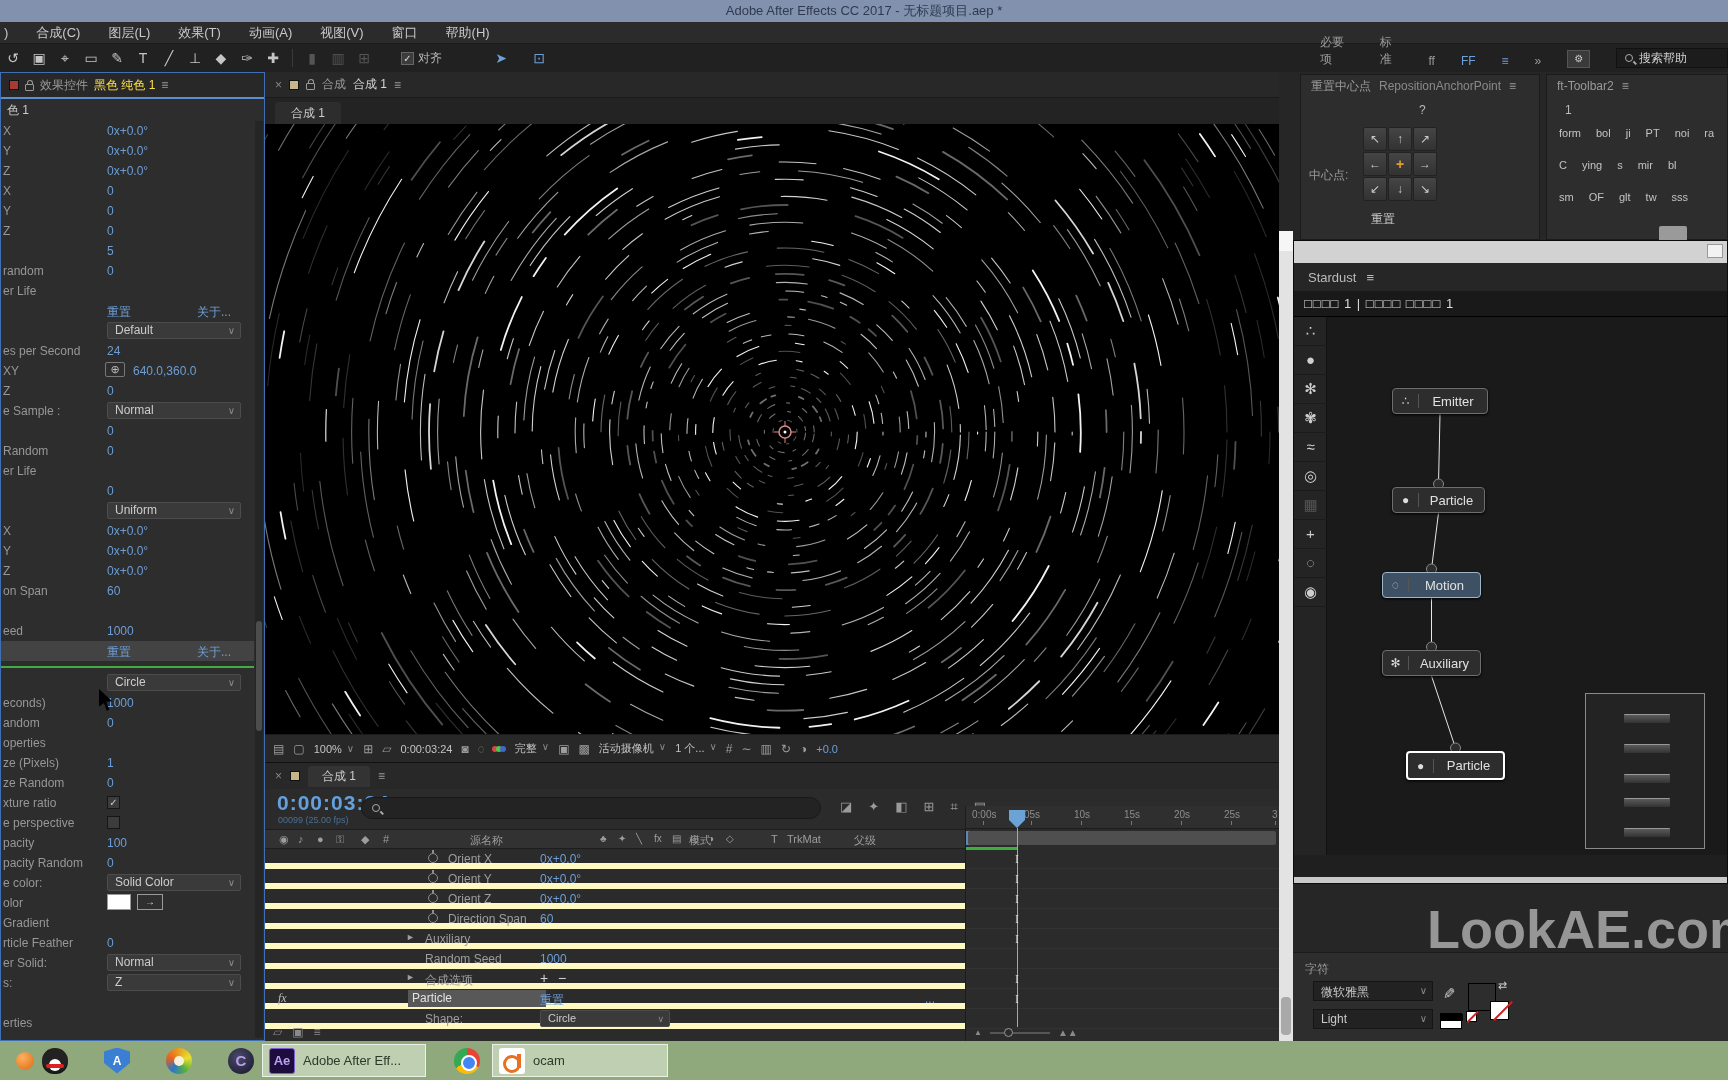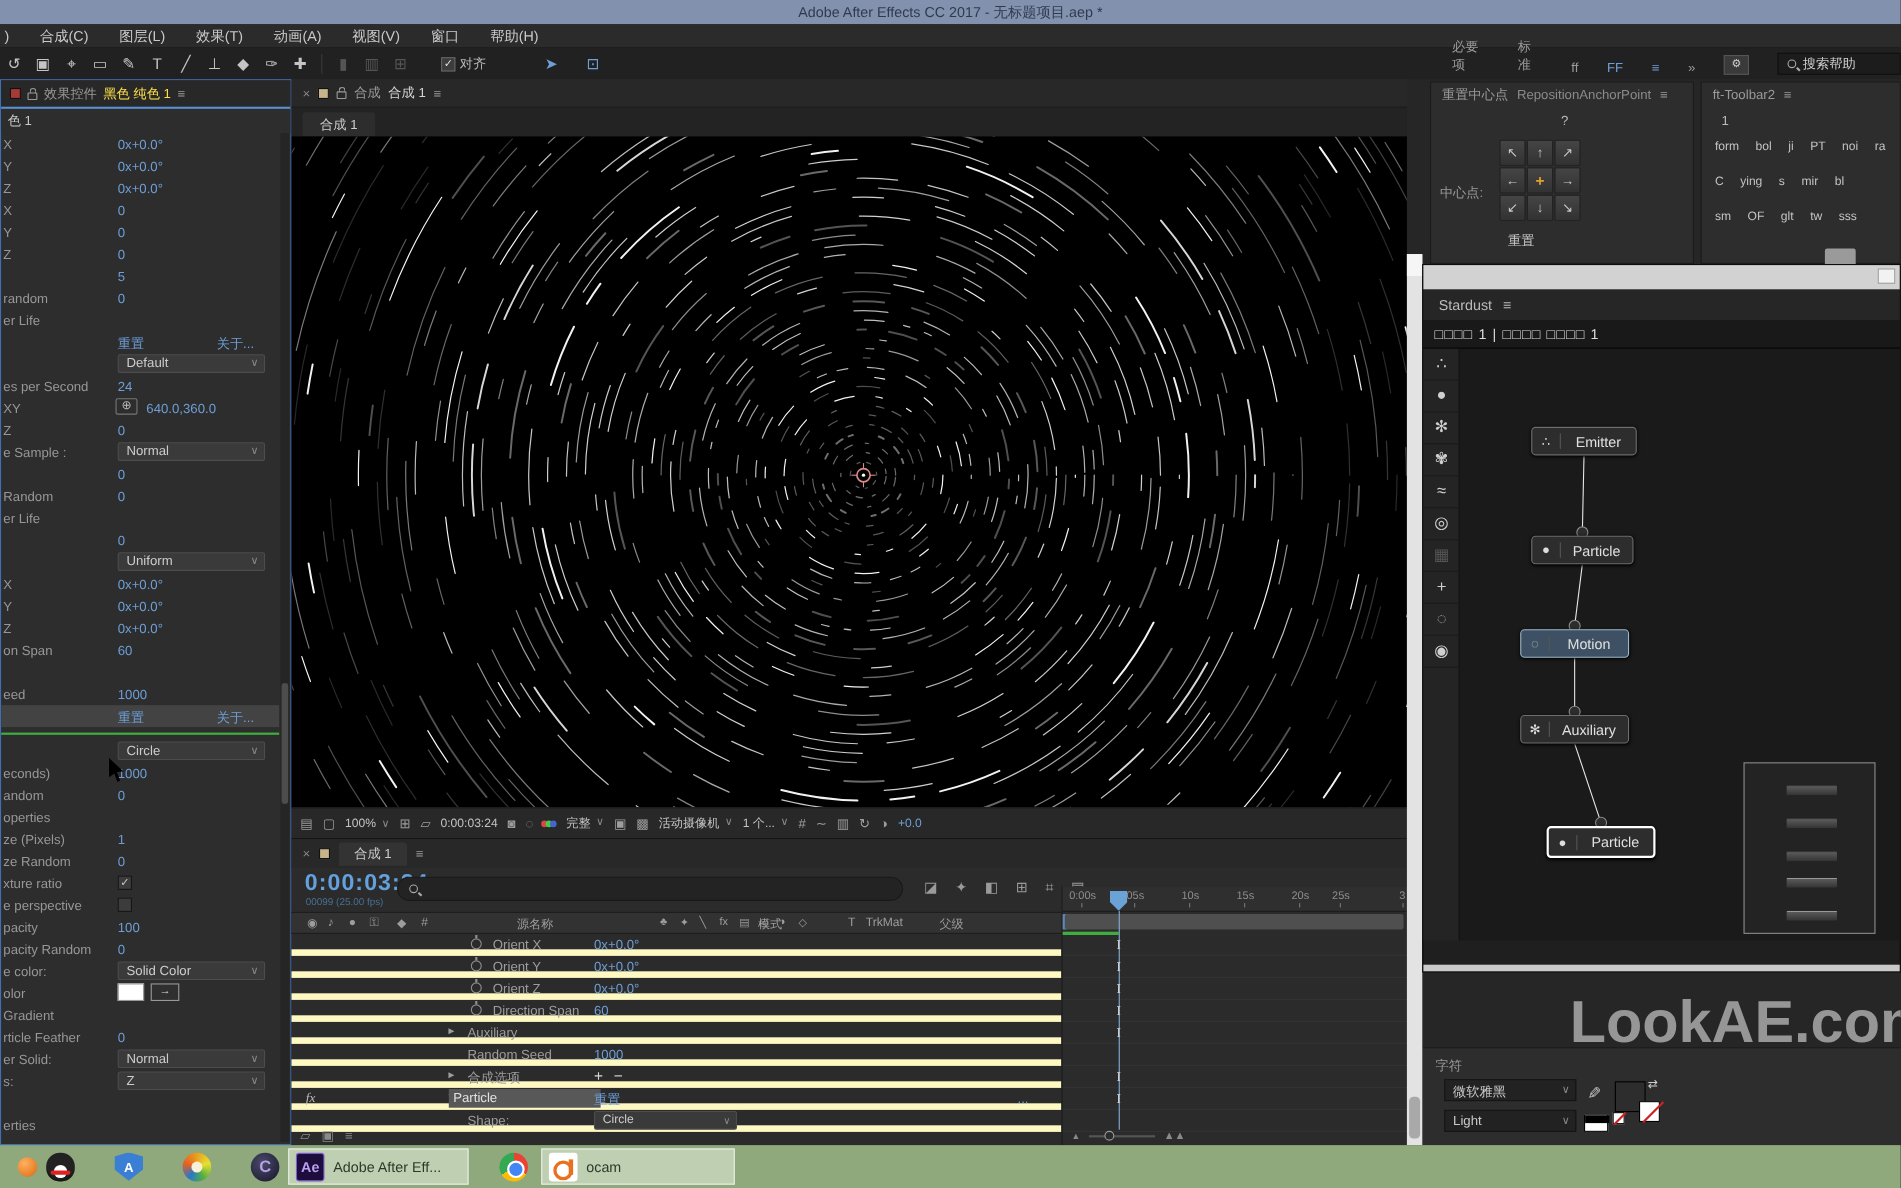--- a/index.html
+++ b/index.html
@@ -650,21 +650,21 @@
         <span class="tl-dd"><span>Circle</span><span class="chev">∨</span></span>
       </div>
     </div>
   <div id="tl-right">
     <div id="tl-ruler">
         <span class="tick" style="left: 6px;">0:00s</span>
         <span class="tick" style="left: 58px;">05s</span>
         <span class="tick" style="left: 108px;">10s</span>
         <span class="tick" style="left: 158px;">15s</span>
         <span class="tick" style="left: 208px;">20s</span>
-        <span class="tick" style="left: 245px; text-align: center;">25s</span>
+        <span class="tick" style="left: 258px; text-align: center;">25s</span>
         <span class="tick" style="left: 306px;">3</span>
       </div>
     <div id="tl-wa-handle"></div>
     <div id="tl-workbar"></div>
     <div id="tl-green" style="width: 51px;"></div>
     <div id="tl-grid">
         <div class="tl-rrow"></div>
         <div class="tl-rrow"></div>
         <div class="tl-rrow"></div>
         <div class="tl-rrow"></div>

